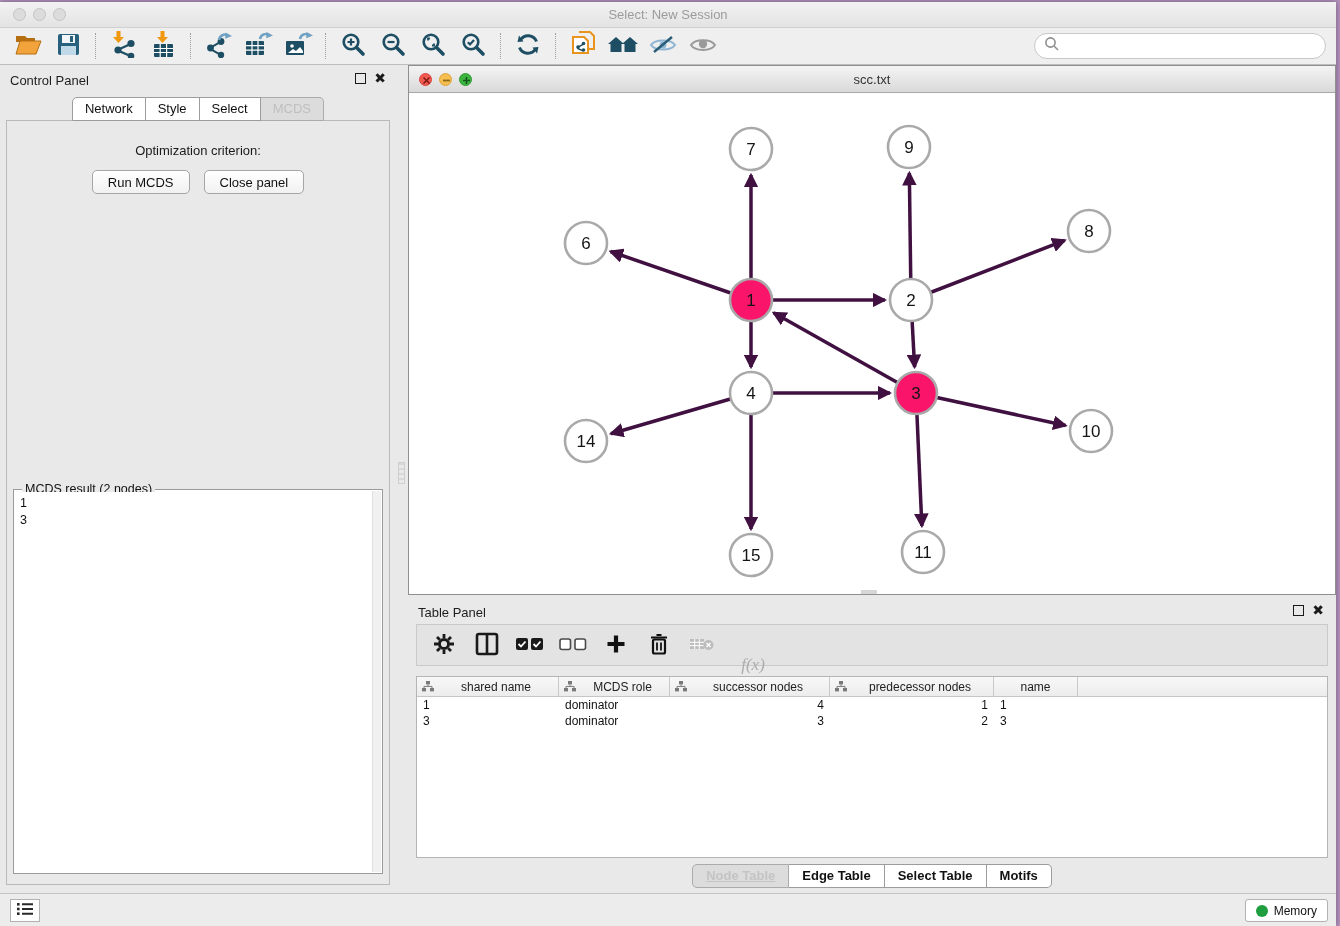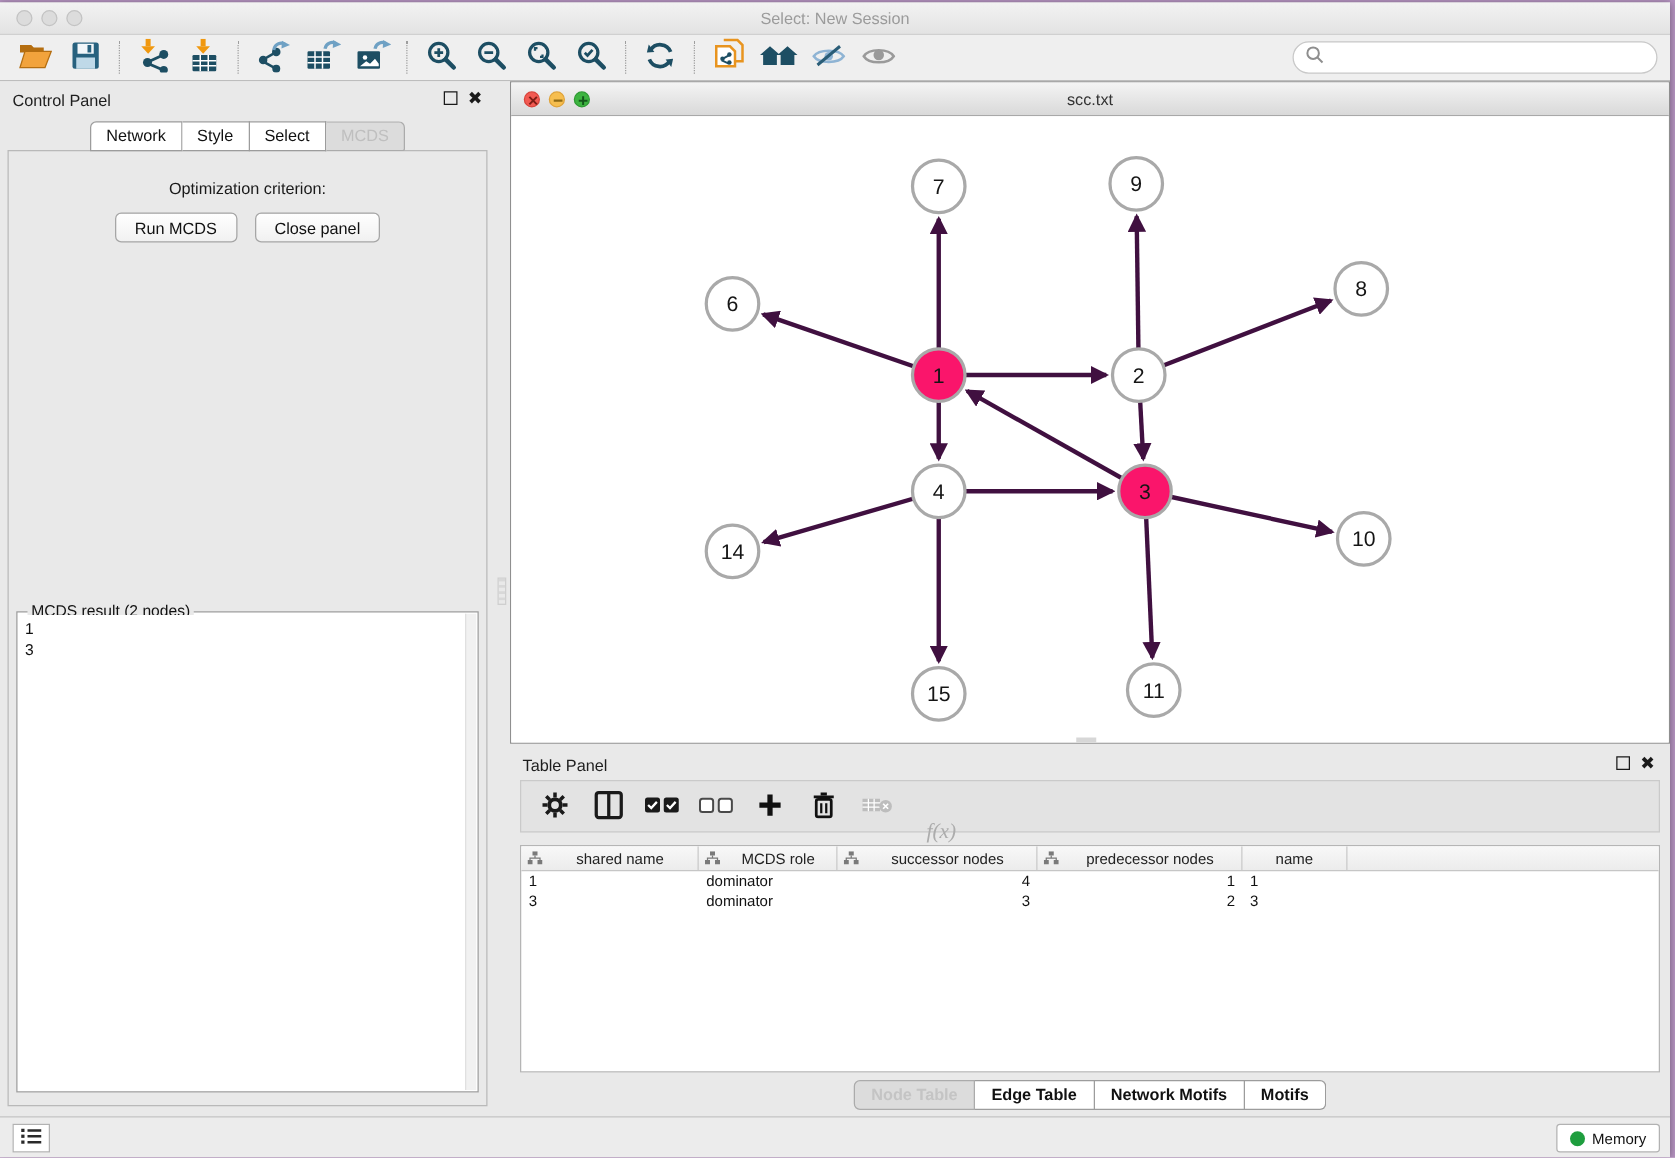--- a/index.html
+++ b/index.html
@@ -60,21 +60,21 @@
   .thead{display:flex;height:20px;background:linear-gradient(#F8F8F8,#ECECEC);border-bottom:1px solid #C6C6C6;}
   .th{display:flex;align-items:center;border-right:1px solid #C9C9C9;font-size:12px;color:#222;position:relative;}
   .th .th-label{flex:1;text-align:center;padding:0 4px;}
   .th .tree-ic{margin-left:5px;flex:0 0 auto;}
   .trow{display:flex;height:16px;font-size:12px;color:#111;}
   .td{padding:1px 6px 0;overflow:hidden;white-space:nowrap;}
   .tp-tabs{position:absolute;left:0;right:0;bottom:5px;display:flex;justify-content:center;}
   .btab{font-size:13px;font-weight:bold;padding:3px 13px 4px;background:#fff;border:1px solid #9C9C9C;border-left-width:0;color:#111;}
   .btab:first-child{border-left-width:1px;border-radius:5px 0 0 5px;}
   .btab:last-child{border-radius:0 5px 5px 0;}
-  .btab.active{background:#DCDCDC;color:#C4C4C4;border-color:#ABABAB;}
+  .btab.active{background:#DCDCDC;color:#C4C4C4;border-color:#ABABAB;text-decoration:underline;}
 
   
   .statusbar{position:absolute;left:0;bottom:0;width:100%;height:33px;background:#ECECEC;border-top:1px solid #C3C3C3;}
   .list-btn{position:absolute;left:10px;top:5px;width:30px;height:23px;background:#fff;border:1px solid #B2B2B2;display:flex;align-items:center;justify-content:center;}
   .memory-btn{position:absolute;right:8px;top:5px;height:23px;background:#fff;border:1px solid #B2B2B2;border-radius:3px;display:flex;align-items:center;gap:6px;padding:0 10px;font-size:12px;color:#111;}
   .mem-dot{width:12px;height:12px;border-radius:50%;}
 </style>
 </head>
 <body>
 
@@ -466,21 +466,21 @@
               <div class="td" style="width: 111px; text-align: left;">dominator</div>
               <div class="td" style="width: 160px; text-align: right;">3</div>
               <div class="td" style="width: 164px; text-align: right;">2</div>
               <div class="td" style="width: 84px; text-align: left;">3</div>
             </div>
           </div>
     </div>
     <div class="tp-tabs" id="tp-tabs">
           <div class="btab active">Node Table</div>
           <div class="btab">Edge Table</div>
-          <div class="btab">Network Motifs</div>
+          <div class="btab">Select Table</div>
           <div class="btab">Motifs</div>
         </div>
   </div>
 
   <div class="statusbar">
     <button class="list-btn">
           <span><svg width="18" height="14" viewBox="0 0 18 14">
               <g fill="#2A2A2A">
                 <rect x="1" y="1" width="2.6" height="2.6"></rect>
                 <rect x="1" y="5.7" width="2.6" height="2.6"></rect>

